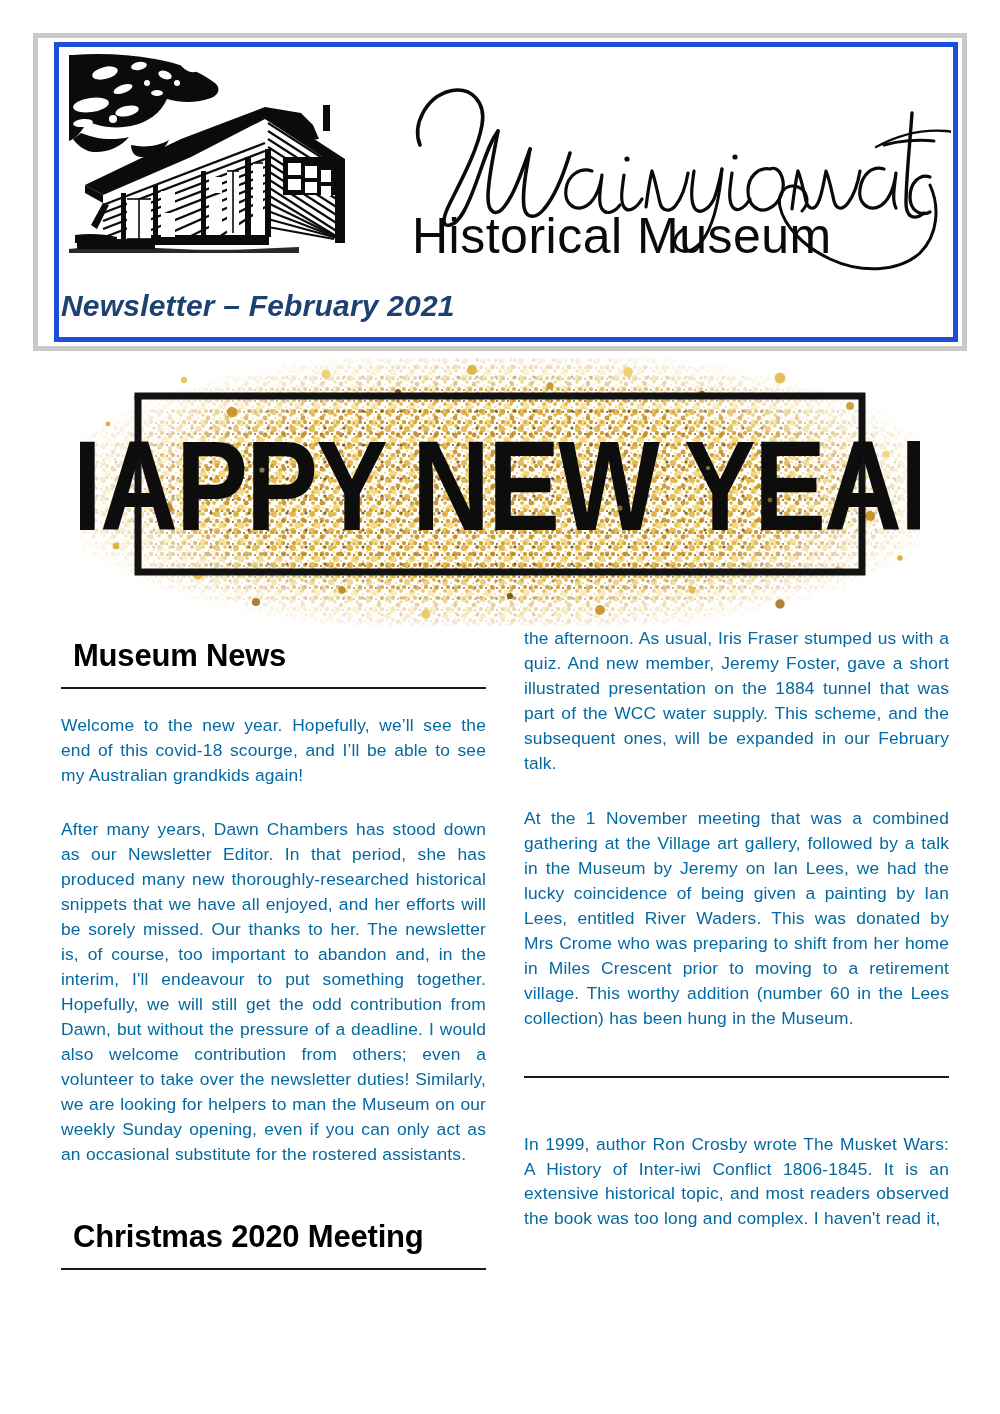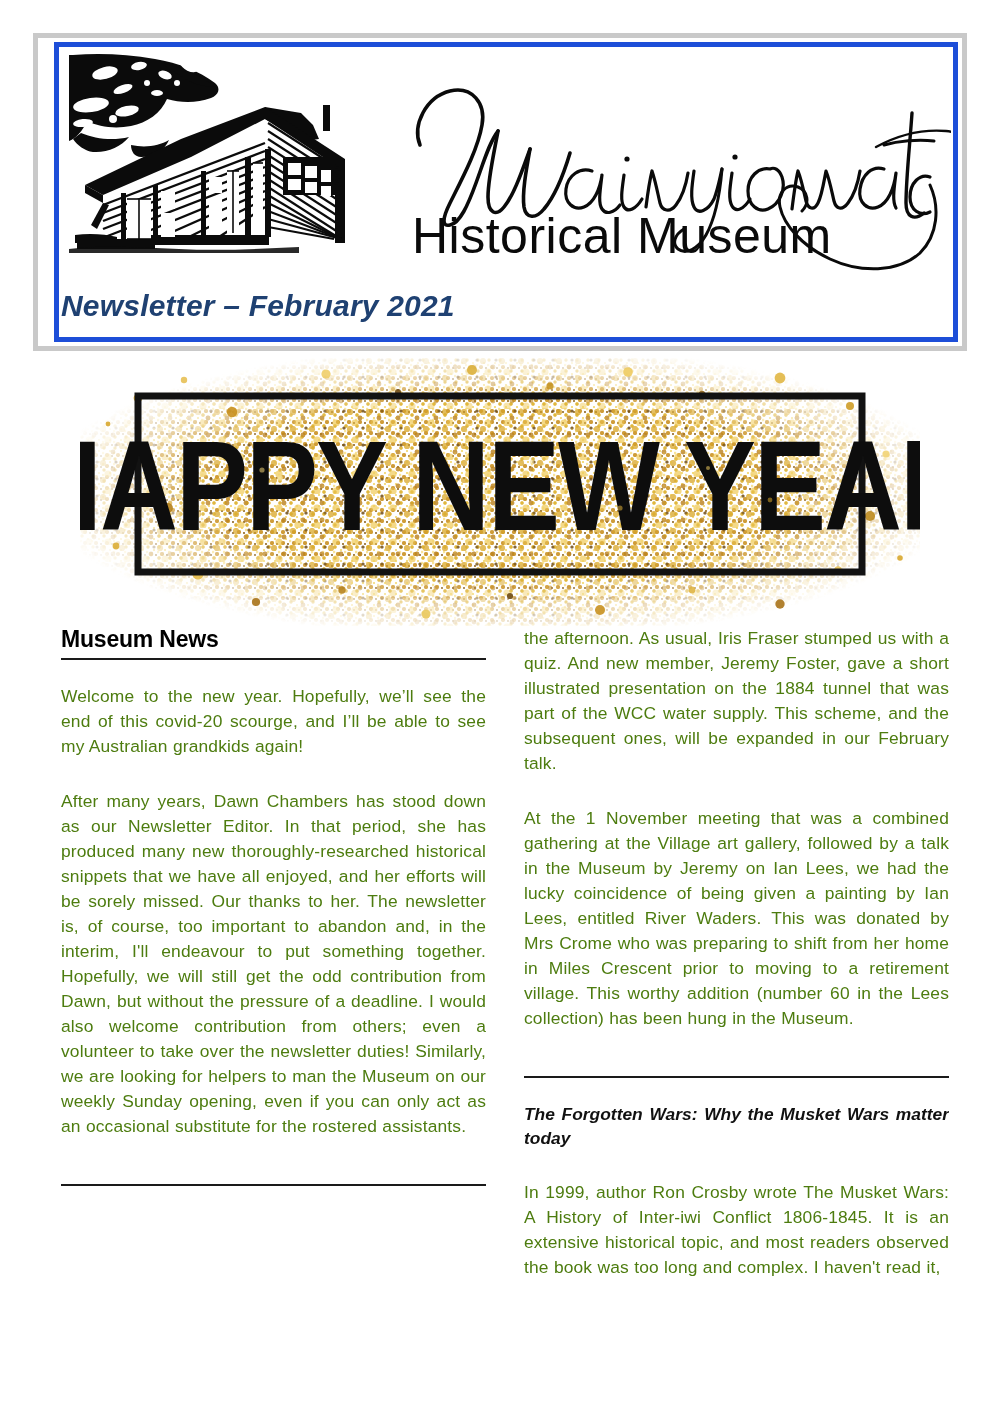--- a/index.html
+++ b/index.html
@@ -108,40 +108,40 @@
     top: 0;
     width: 425px;
     height: 788px;
     overflow: hidden;
   }
   .col-left  { left: 61px; }
   .col-right { left: 524px; }
 
   .sec-head {
     font-family: "Liberation Sans", sans-serif;
-    font-size: 23px;
+    font-size: 31px;
     font-weight: bold;
     letter-spacing: -0.2px;
     color: #000000;
-    margin: 0;
+    margin: 12px;
     padding: 0;
     line-height: 1.18;
   }
   .sec-rule {
     height: 0;
     border-top: 2.2px solid #1a1a1a;
     margin: 5px 0 0 0;
   }
 
   p.body-text {
     font-family: "Liberation Sans", sans-serif;
     font-size: 17.4px;
     line-height: 1.435;
     text-align: justify;
-    color: #4d7c0f;
+    color: #0369a1;
     margin: 0;
     letter-spacing: 0.15px;
     word-spacing: 0.3px;
   }
   .gap-lg { height: 30px; }
   .gap-md { height: 24px; }
   .gap-sec { height: 40px; }
 
   .book-title {
     font-family: "Liberation Sans", sans-serif;
@@ -429,43 +429,43 @@
 </div>
 
 <div class="content">
 
   <div class="col col-left">
 
     <h2 class="sec-head">Museum News</h2>
     <div class="sec-rule"></div>
 
     <div class="gap-md"></div>
-    <p class="body-text">Welcome to the new year. Hopefully, we’ll see the end of this covid-20 scourge, and I’ll be able to see my Australian grandkids again!</p>
+    <p class="body-text">Welcome to the new year. Hopefully, we’ll see the end of this covid-18 scourge, and I’ll be able to see my Australian grandkids again!</p>
 
     <div class="gap-lg"></div>
     <p class="body-text">After many years, Dawn Chambers has stood down as our Newsletter Editor. In that period, she has produced many new thoroughly-researched historical snippets that we have all enjoyed, and her efforts will be sorely missed. Our thanks to her. The newsletter is, of course, too important to abandon and, in the interim, I'll endeavour to put something together. Hopefully, we will still get the odd contribution from Dawn, but without the pressure of a deadline. I would also welcome contribution from others; even a volunteer to take over the newsletter duties! Similarly, we are looking for helpers to man the Museum on our weekly Sunday opening, even if you can only act as an occasional substitute for the rostered assistants.</p>
 
     <div class="gap-sec"></div>
 
+    <h2 class="sec-head">Christmas 2020 Meeting</h2>
     <div class="sec-rule"></div>
 
     <div class="gap-md"></div>
   </div>
 
   <div class="col col-right">
 
     <p class="body-text">the afternoon. As usual, Iris Fraser stumped us with a quiz. And new member, Jeremy Foster, gave a short illustrated presentation on the 1884 tunnel that was part of the WCC water supply. This scheme, and the subsequent ones, will be expanded in our February talk.</p>
 
     <div class="gap-lg"></div>
     <p class="body-text">At the 1 November meeting that was a combined gathering at the Village art gallery, followed by a talk in the Museum by Jeremy on Ian Lees, we had the lucky coincidence of being given a painting by Ian Lees, entitled River Waders. This was donated by Mrs Crome who was preparing to shift from her home in Miles Crescent prior to moving to a retirement village. This worthy addition (number 60 in the Lees collection) has been hung in the Museum.</p>
 
     <div class="gap-sec"></div>
 
     <div class="sec-rule"></div>
 
     <div class="gap-md"></div>
-    <p class="book-title">The Forgotten Wars: Why the Musket Wars matter today</p>
 
     <div class="gap-lg"></div>
     <p class="body-text">In 1999, author Ron Crosby wrote The Musket Wars: A History of Inter-iwi Conflict 1806-1845. It is an extensive historical topic, and most readers observed the book was too long and complex. I haven't read it,</p>
   </div>
 
 </div>
 
 </body></html>

